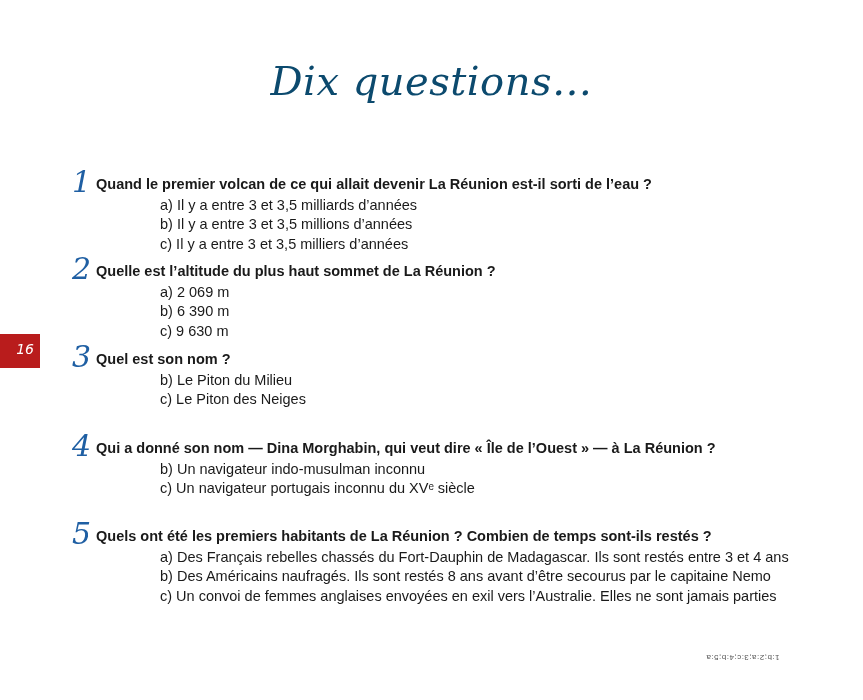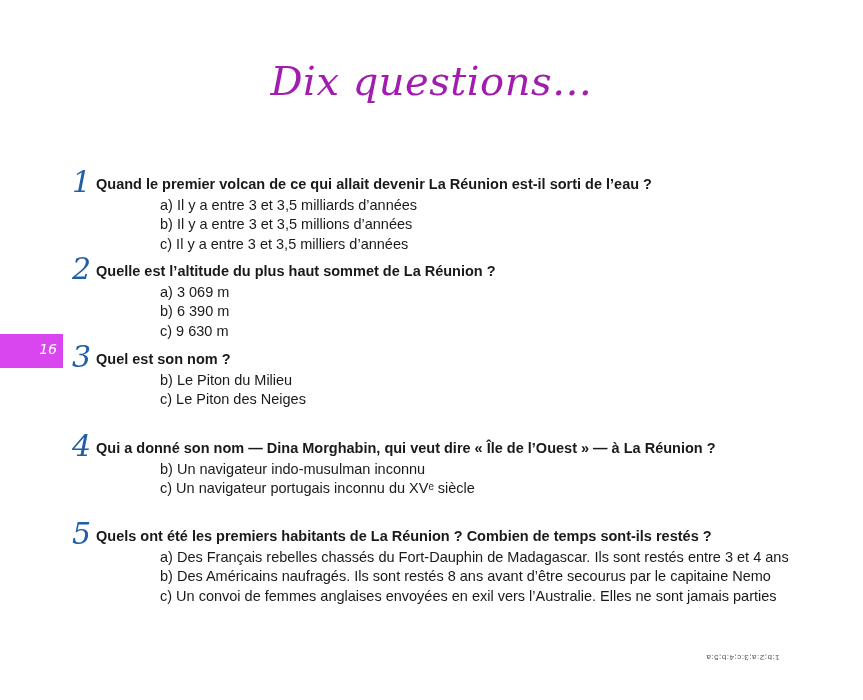--- a/index.html
+++ b/index.html
@@ -3,25 +3,25 @@
 <meta charset="utf-8">
 <style>
   html, body { margin: 0; padding: 0; }
   body {
     width: 863px; height: 700px; background: #ffffff; position: relative; overflow: hidden;
     font-family: "Liberation Sans", sans-serif; color: #1a1a1a;
   }
   .title {
     position: absolute; left: 0; right: 0; top: 58px; text-align: center;
     font-family: "DejaVu Serif", serif; font-style: italic; font-size: 40px;
-    color: #a21caf; letter-spacing: 0.5px;
+    color: #0c4a6e; letter-spacing: 0.5px;
   }
   .page-tab {
-    position: absolute; left: 0; top: 334px; width: 63px; height: 34px;
-    background: #d946ef;
+    position: absolute; left: 0; top: 334px; width: 40px; height: 34px;
+    background: #b91c1c;
   }
   .page-num {
     position: absolute; right: 6px; top: 7px; font-size: 14px; font-style: italic;
     color: #ffffff; font-family: "DejaVu Sans", sans-serif;
   }
   .question { position: absolute; left: 72px; }
   .q-num {
     position: absolute; left: 0; top: -12px; font-family: "DejaVu Serif", serif;
     font-style: italic; font-size: 30px; color: #1f5fa3; font-weight: normal;
   }
@@ -52,21 +52,21 @@
     <div class="opt">a) Il y a entre 3 et 3,5 milliards d’années</div>
     <div class="opt">b) Il y a entre 3 et 3,5 millions d’années</div>
     <div class="opt">c) Il y a entre 3 et 3,5 milliers d’années</div>
   </div>
 </div>
 
 <div class="question" style="top:263px">
   <span class="q-num">2</span>
   <span class="q-text">Quelle est l’altitude du plus haut sommet de La Réunion ?</span>
   <div class="opts">
-    <div class="opt">a) 3 069 m</div>
+    <div class="opt">a) 2 069 m</div>
     <div class="opt">b) 6 390 m</div>
     <div class="opt">c) 9 630 m</div>
   </div>
 </div>
 
 <div class="question" style="top:351px">
   <span class="q-num">3</span>
   <span class="q-text">Quel est son nom ?</span>
   <div class="opts">
     <div class="opt">b) Le Piton du Milieu</div>

